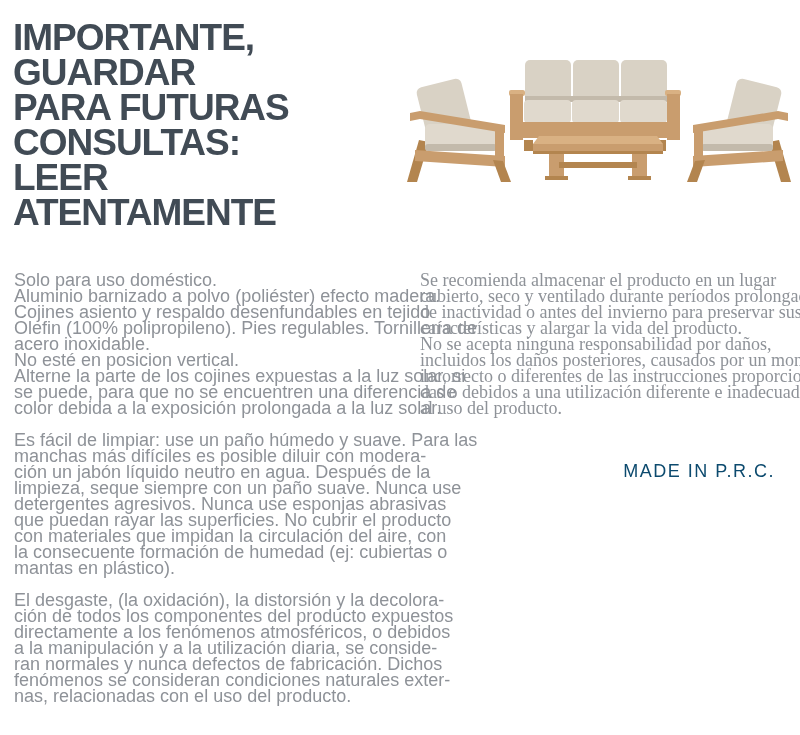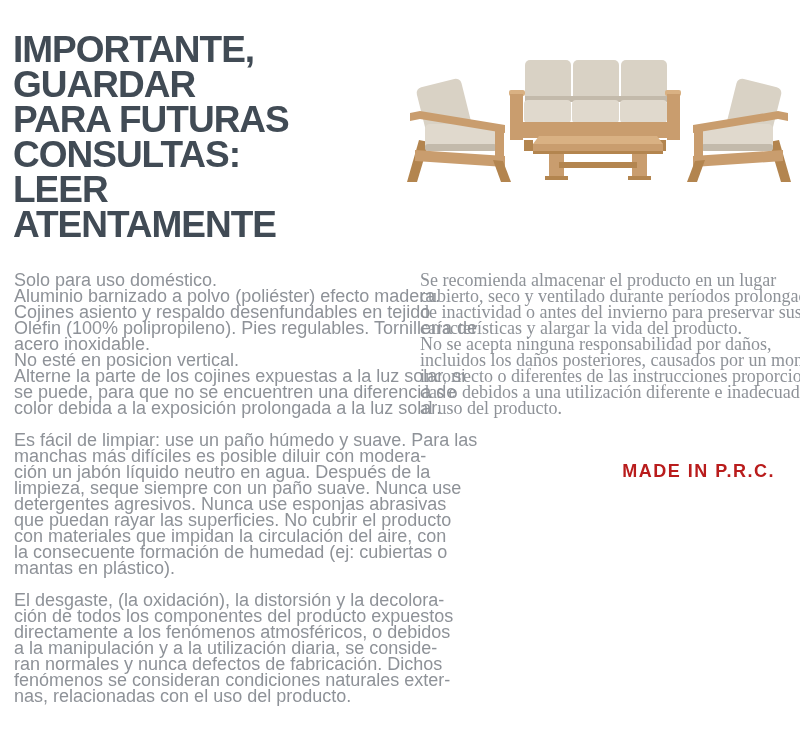--- a/index.html
+++ b/index.html
@@ -5,34 +5,34 @@
   :root{
     --heading:#414b55; --body-text:#8e9298; --background:#ffffff;
     --wood:#c99d6e; --wood-dark:#b3854f; --wood-light:#d9b183;
     --cushion:#d9d2c5; --cushion-light:#e0d9cd; --cushion-shade:#c3baab;
   }
   *{margin:0;padding:0;box-sizing:border-box;}
   html,body{width:800px;height:735px;overflow:hidden;}
   body{background:var(--background);font-family:"Liberation Sans",sans-serif;position:relative;}
   .page{position:absolute;inset:0;}
   .heading{
-    position:absolute;left:13px;top:32px;
+    position:absolute;left:13px;top:20px;
     font-size:37px;line-height:35px;font-weight:bold;
     letter-spacing:-1px;color:var(--heading);
     white-space:pre-line;
   }
   .product-image{position:absolute;left:403px;top:38px;width:392px;height:148px;}
   .product-image svg{display:block;width:100%;height:100%;}
   .col{position:absolute;top:272px;color:var(--body-text);font-size:18px;line-height:16px;}
   .col p{white-space:pre;margin:0 0 16px 0;}
   .col-left{left:14px;width:392px;}
   .col-right{left:420px;width:368px;font-family:Liberation Serif, serif;}
   .made-in{
     position:absolute;left:420px;top:461px;width:355px;
-    text-align:right;color:#b91c1c;font-size:18px;letter-spacing:1.5px;font-weight:bold;
+    text-align:right;color:#0c4a6e;font-size:18px;letter-spacing:1.5px;
   }
 </style>
 </head>
 <body>
 
 <div class="page">
 
   <h1 class="heading">IMPORTANTE,
 GUARDAR
 PARA FUTURAS

